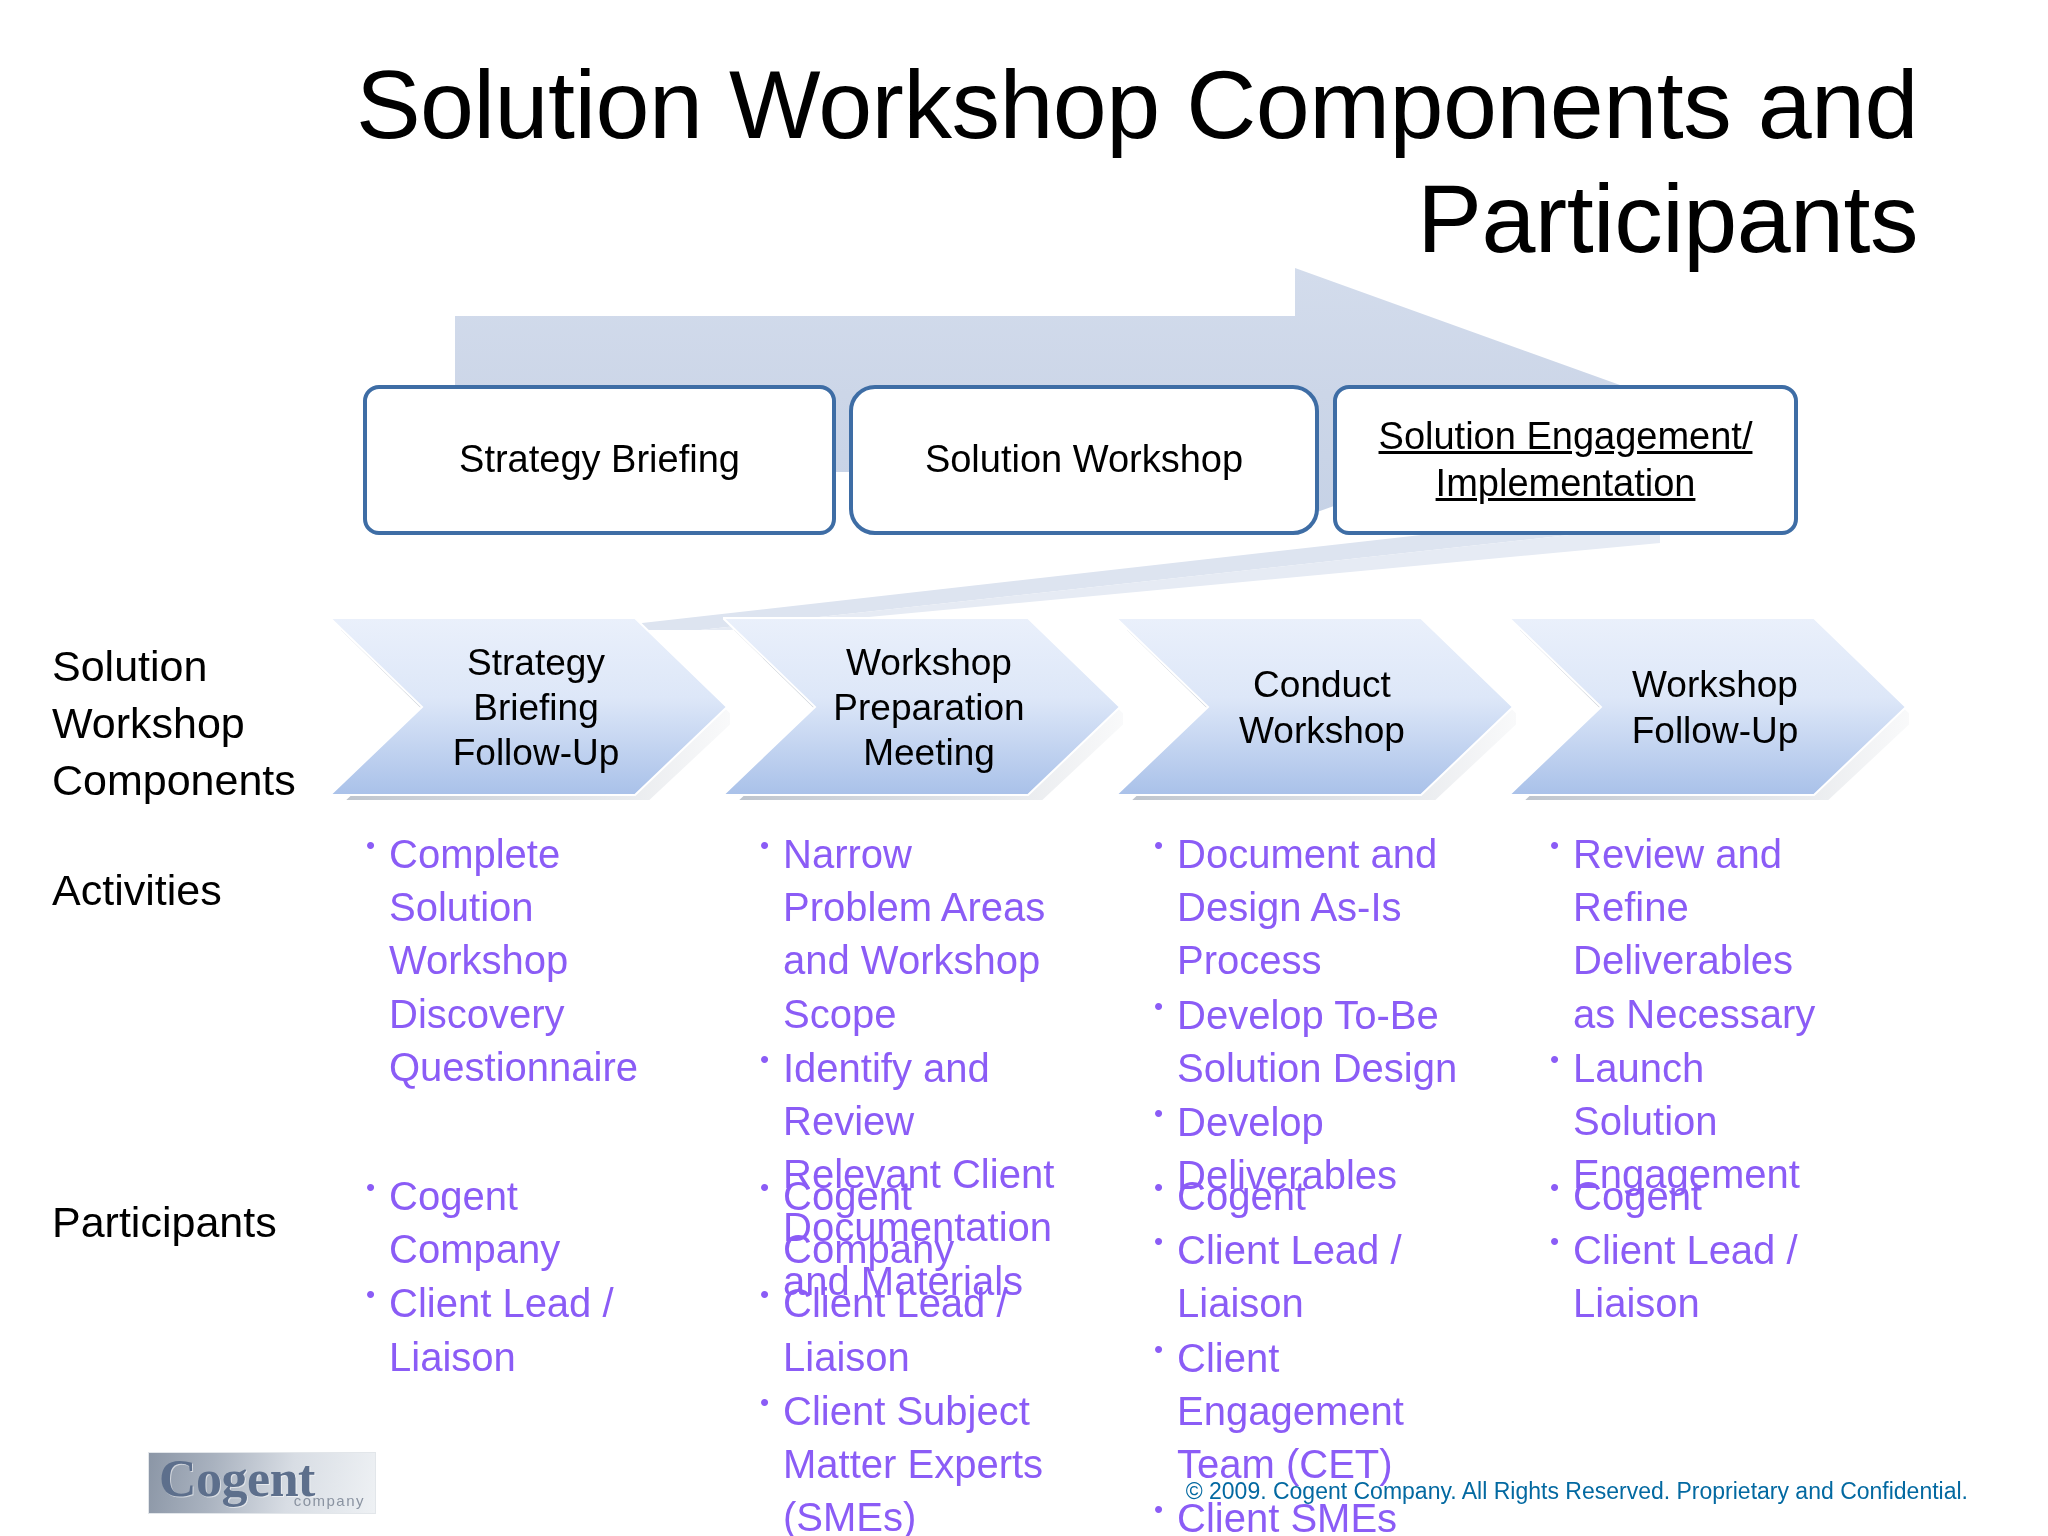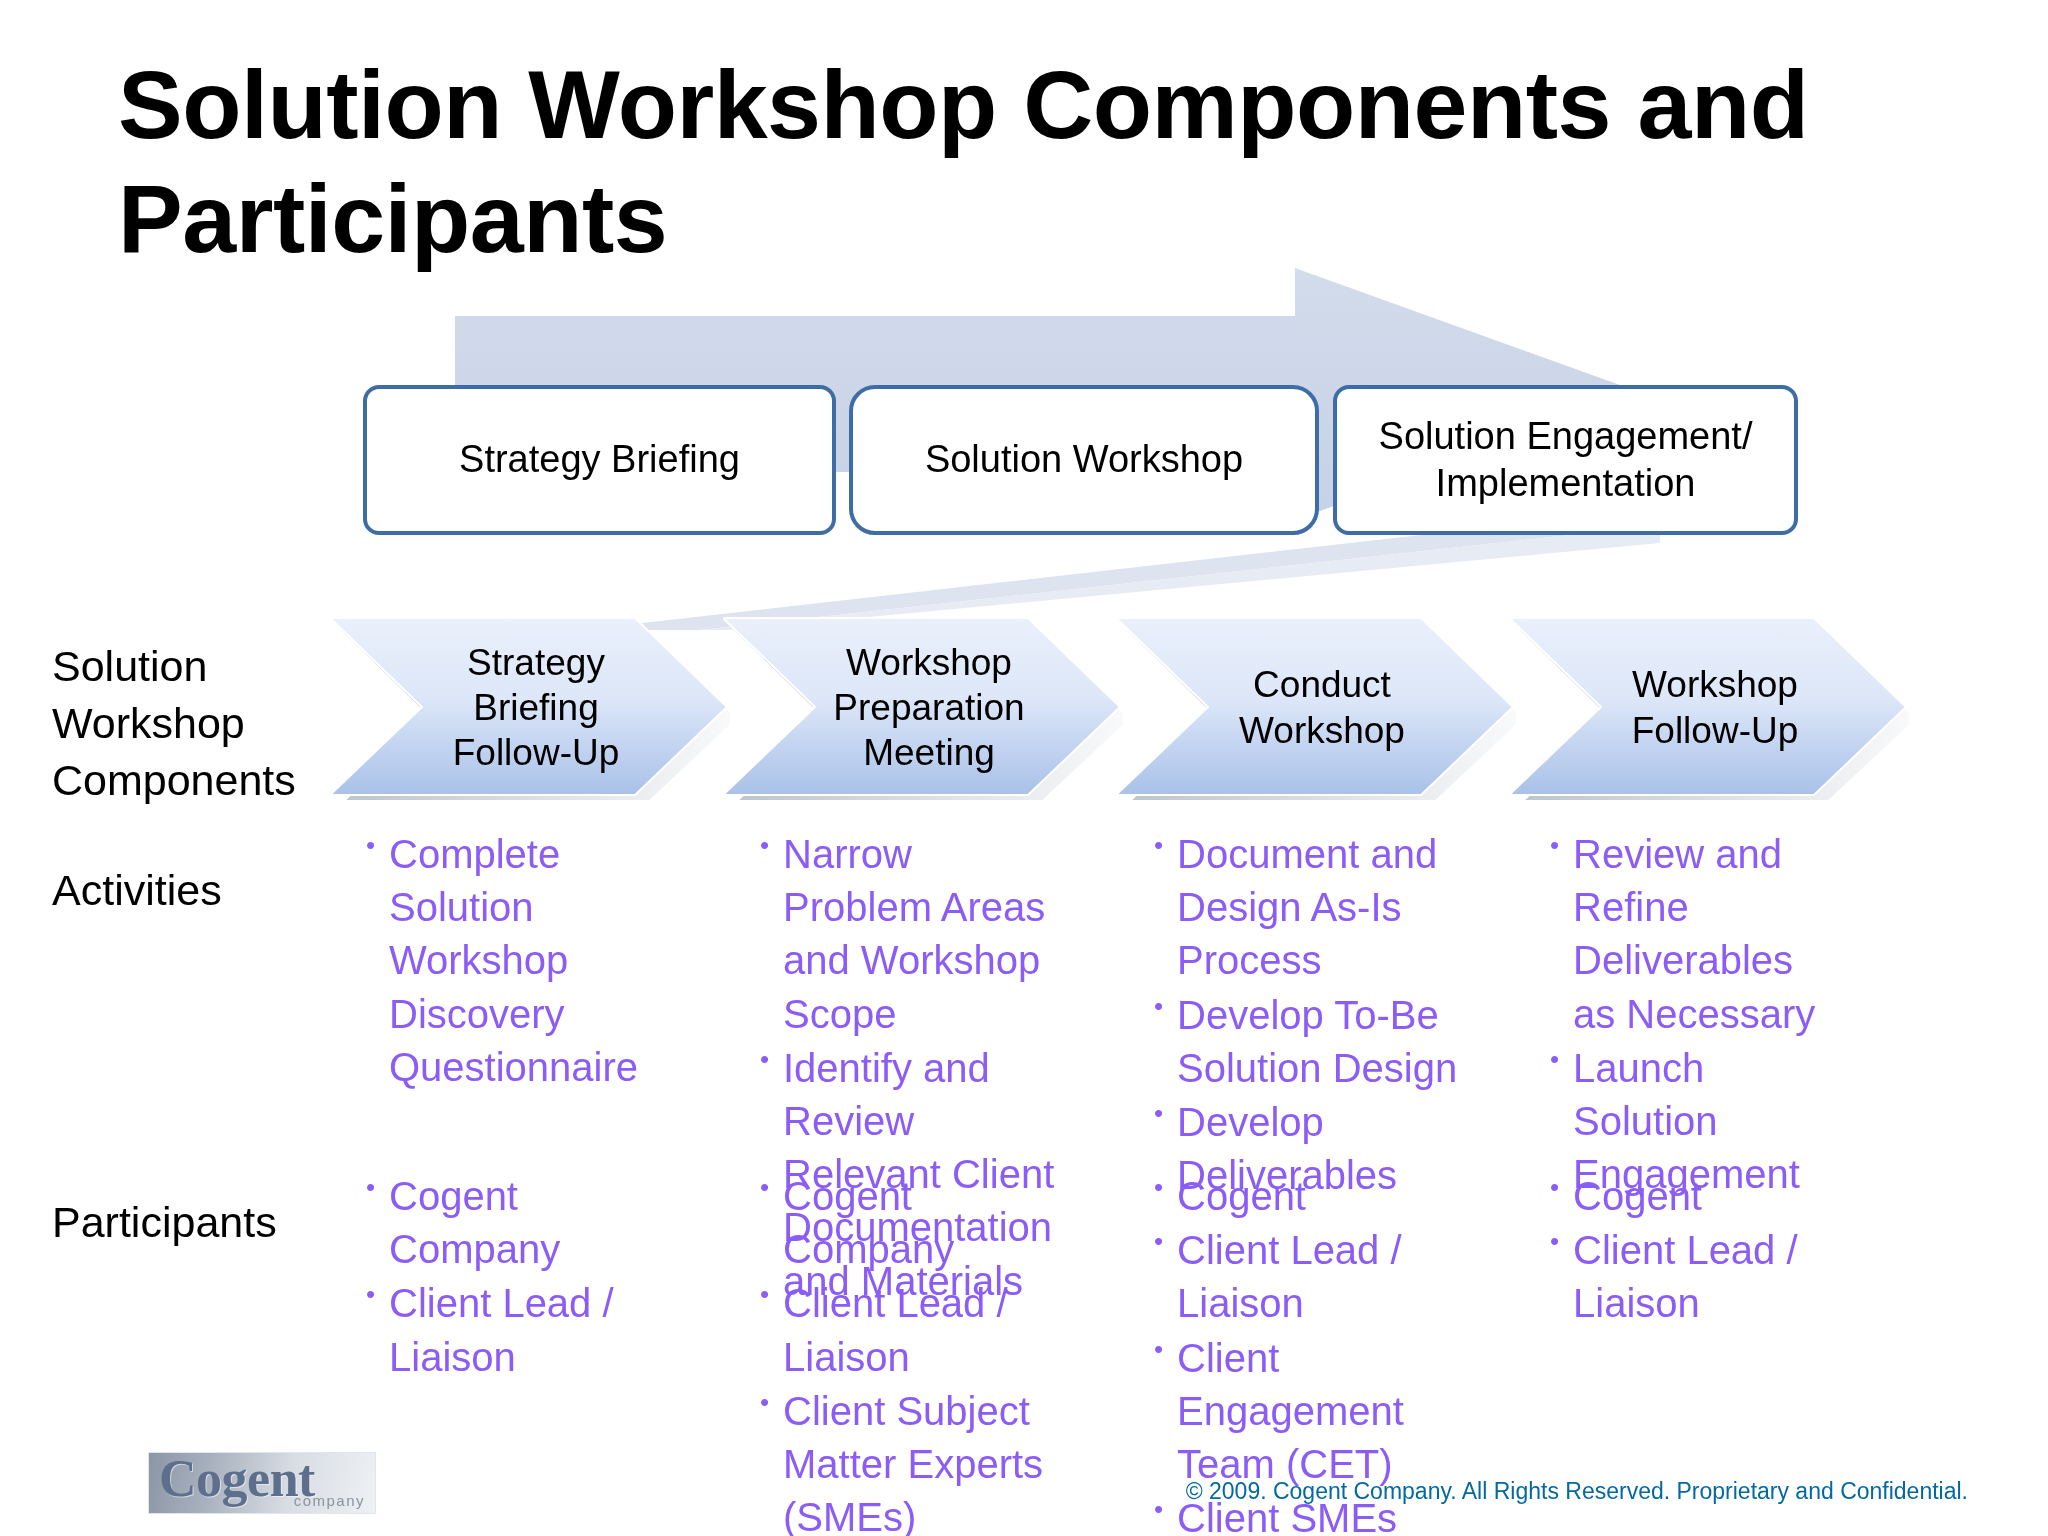--- a/index.html
+++ b/index.html
@@ -17,23 +17,24 @@
   }
 
   
   #slide-title {
     position: absolute;
     left: 118px;
     top: 48px;
     width: 1800px;
     font-size: 97px;
     line-height: 1.18;
-    font-weight: 700;
+    font-weight: 400;
     letter-spacing: -0.5px;
     color: #000000;
+    text-align: right;
   }
 
   
   #phase-arrow {
     position: absolute;
     left: 455px;
     top: 268px;
     width: 1190px;
     height: 325px;
   }
@@ -62,21 +63,21 @@
     justify-content: center;
     text-align: center;
     font-size: 38px;
     line-height: 1.25;
     color: #000000;
     box-sizing: border-box;
     padding: 0 10px;
   }
   #phase-box-0 { left: 363px;  width: 473px; }
   #phase-box-1 { left: 849px;  width: 470px; border-radius: 26px; }
-  #phase-box-2 { left: 1333px; width: 465px; }
+  #phase-box-2 { left: 1333px; width: 465px; text-decoration: underline; }
 
   
   #chevron-row {
     position: absolute;
     left: 330px;
     top: 615px;
     width: 1600px;
     height: 185px;
   }
   .chevron {

